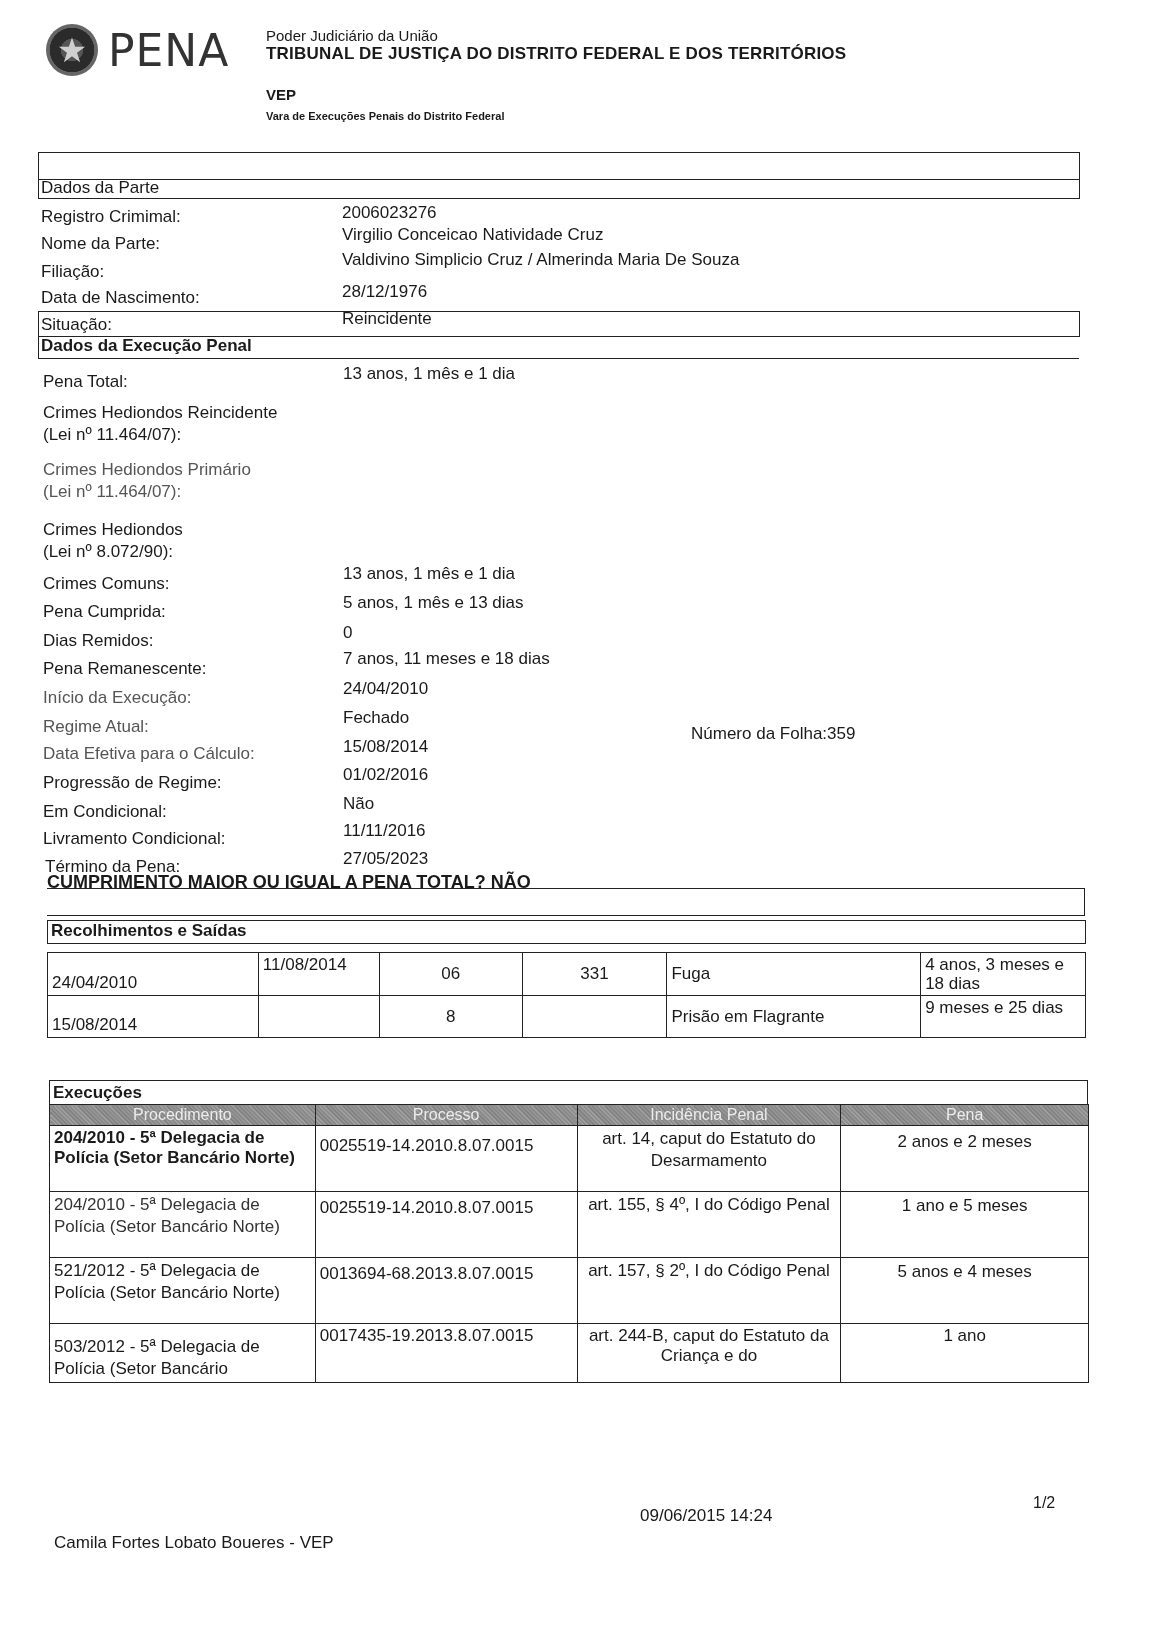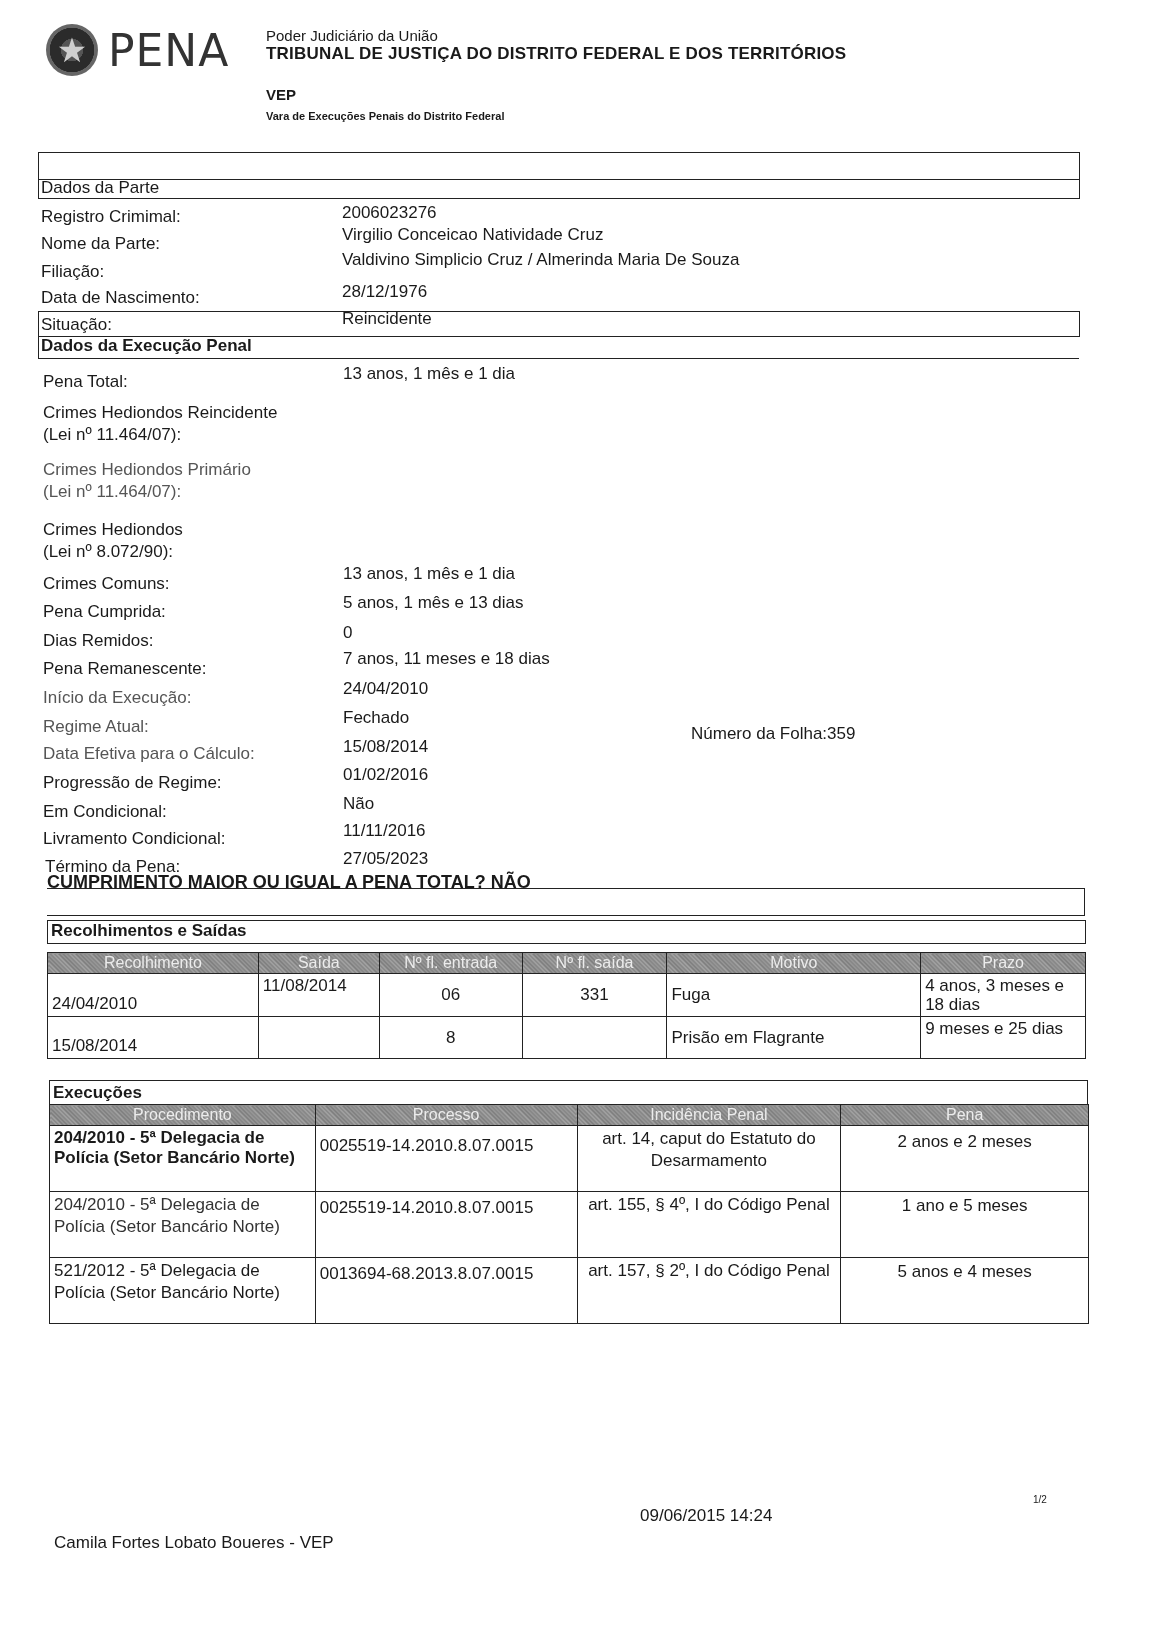--- a/index.html
+++ b/index.html
@@ -116,28 +116,20 @@
   <table style="width:1039px;">
     <colgroup>
         <col style="width:211px">
         <col style="width:121px">
         <col style="width:143px">
         <col style="width:145px">
         <col style="width:254px">
         <col style="width:165px">
       </colgroup>
     <tbody>
-        <tr>
-      <th>Recolhimento</th>
-      <th>Saída</th>
-      <th>Nº fl. entrada</th>
-      <th>Nº fl. saída</th>
-      <th>Motivo</th>
-      <th>Prazo</th>
-    </tr>
     <tr style="height:42px;">
       <td style="vertical-align:bottom;">24/04/2010</td>
       <td>11/08/2014</td>
       <td class="center" style="vertical-align:middle;">06</td>
       <td class="center" style="vertical-align:middle;">331</td>
       <td style="vertical-align:middle;">Fuga</td>
       <td style="line-height:19px;">4 anos, 3 meses e 18 dias</td>
     </tr>
     <tr style="height:42px;">
       <td style="vertical-align:bottom;">15/08/2014</td>
@@ -180,19 +172,25 @@
       <td style="padding-top:6px;">0025519-14.2010.8.07.0015</td>
       <td class="center" style="line-height:22px;">art. 155, § 4º, I do Código Penal</td>
       <td class="center" style="padding-top:4px;">1 ano e 5 meses</td>
     </tr>
     <tr style="height:66px;">
       <td style="line-height:22px;margin-top:40px;">521/2012 - 5ª Delegacia de Polícia (Setor Bancário Norte)</td>
       <td style="padding-top:6px;">0013694-68.2013.8.07.0015</td>
       <td class="center" style="line-height:22px;">art. 157, § 2º, I do Código Penal</td>
       <td class="center" style="padding-top:4px;">5 anos e 4 meses</td>
     </tr>
+    <tr style="height:50px;">
+      <td style="line-height:22px; padding-top:12px;">503/2012 - 5ª Delegacia de Polícia (Setor Bancário</td>
+      <td>0017435-19.2013.8.07.0015</td>
+      <td class="center" style="line-height:20px;">art. 244-B, caput do Estatuto da Criança e do</td>
+      <td class="center">1 ano</td>
+    </tr>
   </tbody>
     </table>
 </div>
 
 <div class="abs" style="left:54px; top:1533px; font-size:17px;">Camila Fortes Lobato Boueres - VEP</div>
 <div class="abs" style="left:640px; top:1506px; font-size:17px;">09/06/2015 14:24</div>
-<div class="abs" style="left:1033px; top:1494px; font-size:10px;">1/2</div>
+<div class="abs" style="left:1033px; top:1494px; font-size:16px;">1/2</div>
 
 </body></html>

